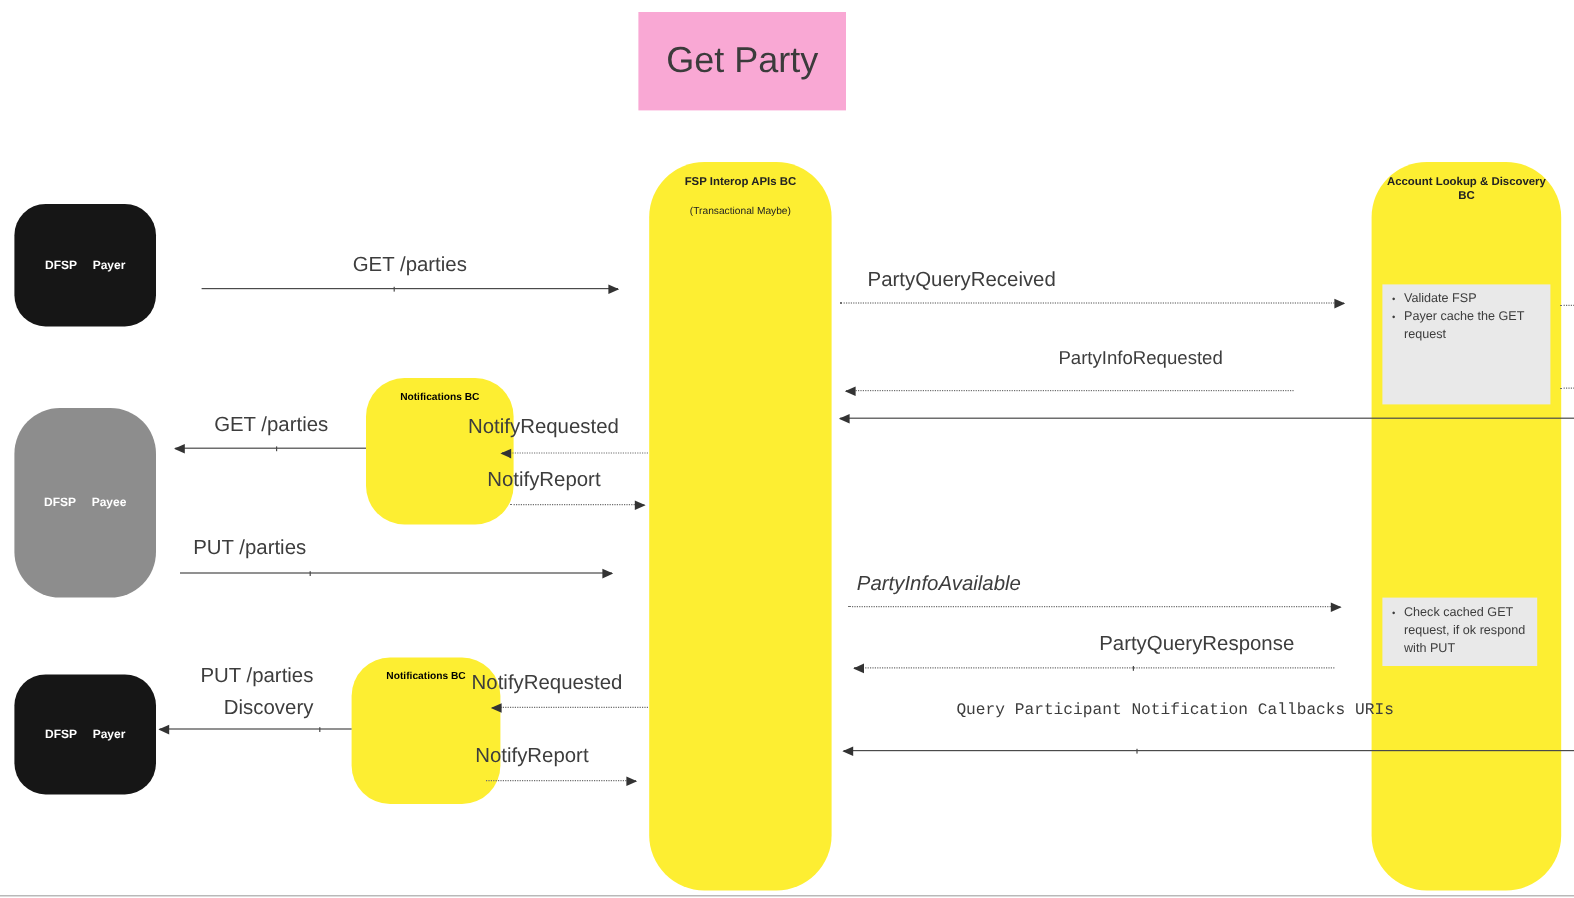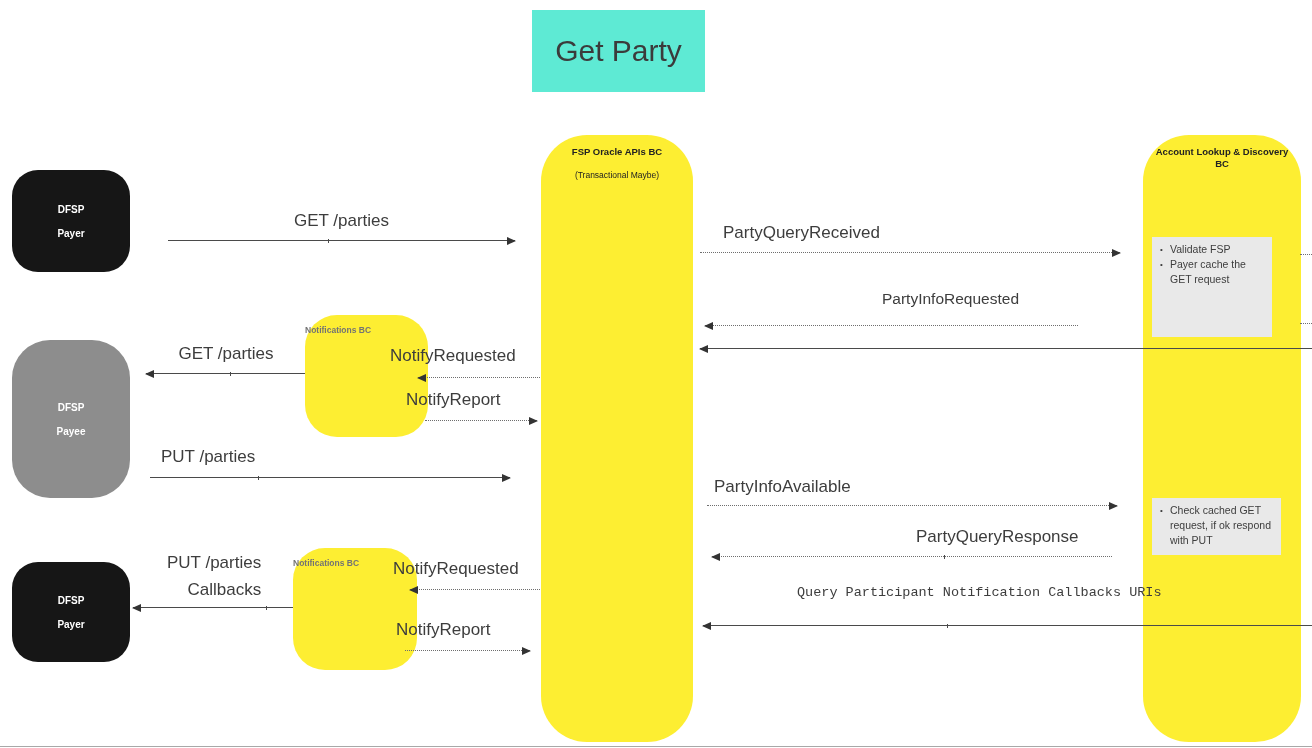--- a/index.html
+++ b/index.html
@@ -5,61 +5,61 @@
   * { margin:0; padding:0; box-sizing:border-box; }
   html,body { width:1312px; height:748px; }
   body {
     position:relative; background:#ffffff; overflow:hidden;
     font-family:"Liberation Sans","DejaVu Sans",sans-serif;
     color:#3d3d3d;
   }
   .abs { position:absolute; }
 
   
-  #title-box { left:532px; top:10px; width:173px; height:82px; background:#5eead4;
+  #title-box { left:532px; top:10px; width:173px; height:82px; background:#f9a8d4;
     display:flex; align-items:center; justify-content:center; z-index:1; }
   #title-box .t { font-size:30px; color:#3b3b3b; }
 
   
-  .actor { display:flex; flex-direction:column; align-items:center; justify-content:center;
+  .actor { display:flex; flex-direction:row; align-items:center; justify-content:center;
     gap:13px; color:#ffffff; font-weight:bold; font-size:10px; z-index:2; text-align:center; }
   #actor-top { left:12px; top:170px; width:118px; height:102px; background:#161616; border-radius:26px; }
   #actor-mid { left:12px; top:340px; width:118px; height:158px; background:#8d8d8d; border-radius:38px; }
   #actor-bot { left:12px; top:562px; width:118px; height:100px; background:#161616; border-radius:26px; }
 
   
   .lifeline { background:#fdee32; z-index:1; text-align:center; color:#222222; }
   #lifeline-fsp { left:541px; top:135px; width:152px; height:607px; border-radius:46px; }
   #lifeline-als { left:1143px; top:135px; width:158px; height:607px; border-radius:46px; }
   .ll-title { font-weight:bold; font-size:9.5px; margin-top:11px; line-height:12px; }
   .ll-sub { font-size:8.5px; margin-top:12px; }
-  .notif { background:#fdee32; z-index:2; text-align:left; color:#737373; }
+  .notif { background:#fdee32; z-index:2; text-align:center; color:#000000; }
   #notif-1 { left:305px; top:315px; width:123px; height:122px; border-radius:32px; }
   #notif-2 { left:293px; top:548px; width:124px; height:122px; border-radius:32px; }
   .notif .ll-title { margin-top:9px; font-size:8.5px; }
 
   
   .note { background:#e9e9e9; z-index:3; font-size:10.5px; line-height:15px; color:#3d3d3d;
     padding:5px 4px 5px 6px; }
-  #note-validate { left:1152px; top:237px; width:120px; min-height:100px; }
+  #note-validate { left:1152px; top:237px; width:140px; min-height:100px; }
   #note-check { left:1152px; top:498px; width:129px; min-height:57px; }
   .note ul { list-style:none; }
   .note li { position:relative; padding-left:12px; }
   .note li::before { content:"•"; position:absolute; left:2px; top:0; font-size:8px; }
 
   
   .msg { position:absolute; font-size:17px; color:#3d3d3d; white-space:nowrap; z-index:5;text-align:right; }
   #l1 { left:168px; top:211px; width:347px; text-align:center; }
   #l2 { left:723px; top:223px; }
   #l3 { left:882px; top:290px; font-size:15.5px; }
   #l4 { left:146px; top:344px; width:160px; text-align:center; }
   #l5 { left:390px; top:346px; }
   #l6 { left:406px; top:390px; }
   #l7 { left:161px; top:447px; }
-  #l8 { left:714px; top:477px; }
+  #l8 { left:714px; top:477px;font-style:italic; }
   #l9 { left:916px; top:527px; }
   #l10 { left:167px; top:549px; line-height:27px; }
   #l11 { left:393px; top:559px; }
   #l12 { left:396px; top:620px; }
   #l13 { left:797px; top:583px; font-size:13.5px; line-height:19px;font-family:Liberation Mono, monospace; }
 
   
   .arrow { position:absolute; height:0; z-index:4; }
   .arrow.solid { border-top:1px solid #4a4a4a; }
   .arrow.dotted { border-top:1px dotted #6e6e6e; }
@@ -101,21 +101,21 @@
 <div class="abs actor" id="actor-mid">
   <span>DFSP</span>
   <span>Payee</span>
 </div>
 <div class="abs actor" id="actor-bot">
   <span>DFSP</span>
   <span>Payer</span>
 </div>
 
 <div class="abs lifeline" id="lifeline-fsp">
-  <div class="ll-title">FSP Oracle APIs BC</div>
+  <div class="ll-title">FSP Interop APIs BC</div>
   <div class="ll-sub">(Transactional Maybe)</div>
 </div>
 <div class="abs lifeline" id="lifeline-als">
   <div class="ll-title">Account Lookup &amp; Discovery</div>
   <div class="ll-title" style="margin-top:0">BC</div>
 </div>
 <div class="abs notif" id="notif-1">
   <div class="ll-title">Notifications BC</div>
 </div>
 <div class="abs notif" id="notif-2">
@@ -138,21 +138,21 @@
 <div class="msg" id="l2">PartyQueryReceived</div>
 <div class="msg" id="l3">PartyInfoRequested</div>
 <div class="msg" id="l4">GET /parties</div>
 <div class="msg" id="l5">NotifyRequested</div>
 <div class="msg" id="l6">NotifyReport</div>
 <div class="msg" id="l7">PUT /parties</div>
 <div class="msg" id="l8">PartyInfoAvailable</div>
 <div class="msg" id="l9">PartyQueryResponse</div>
 <div class="msg" id="l10">
   <div>PUT /parties</div>
-  <div>Callbacks</div>
+  <div>Discovery</div>
 </div>
 <div class="msg" id="l11">NotifyRequested</div>
 <div class="msg" id="l12">NotifyReport</div>
 <div class="msg" id="l13">
   <div>Query Participant Notification Callbacks URIs</div>
 </div>
 
 <div class="arrow solid right" id="a1">
     <i class="head"></i>
     <i class="tick" style="left:46%"></i>

